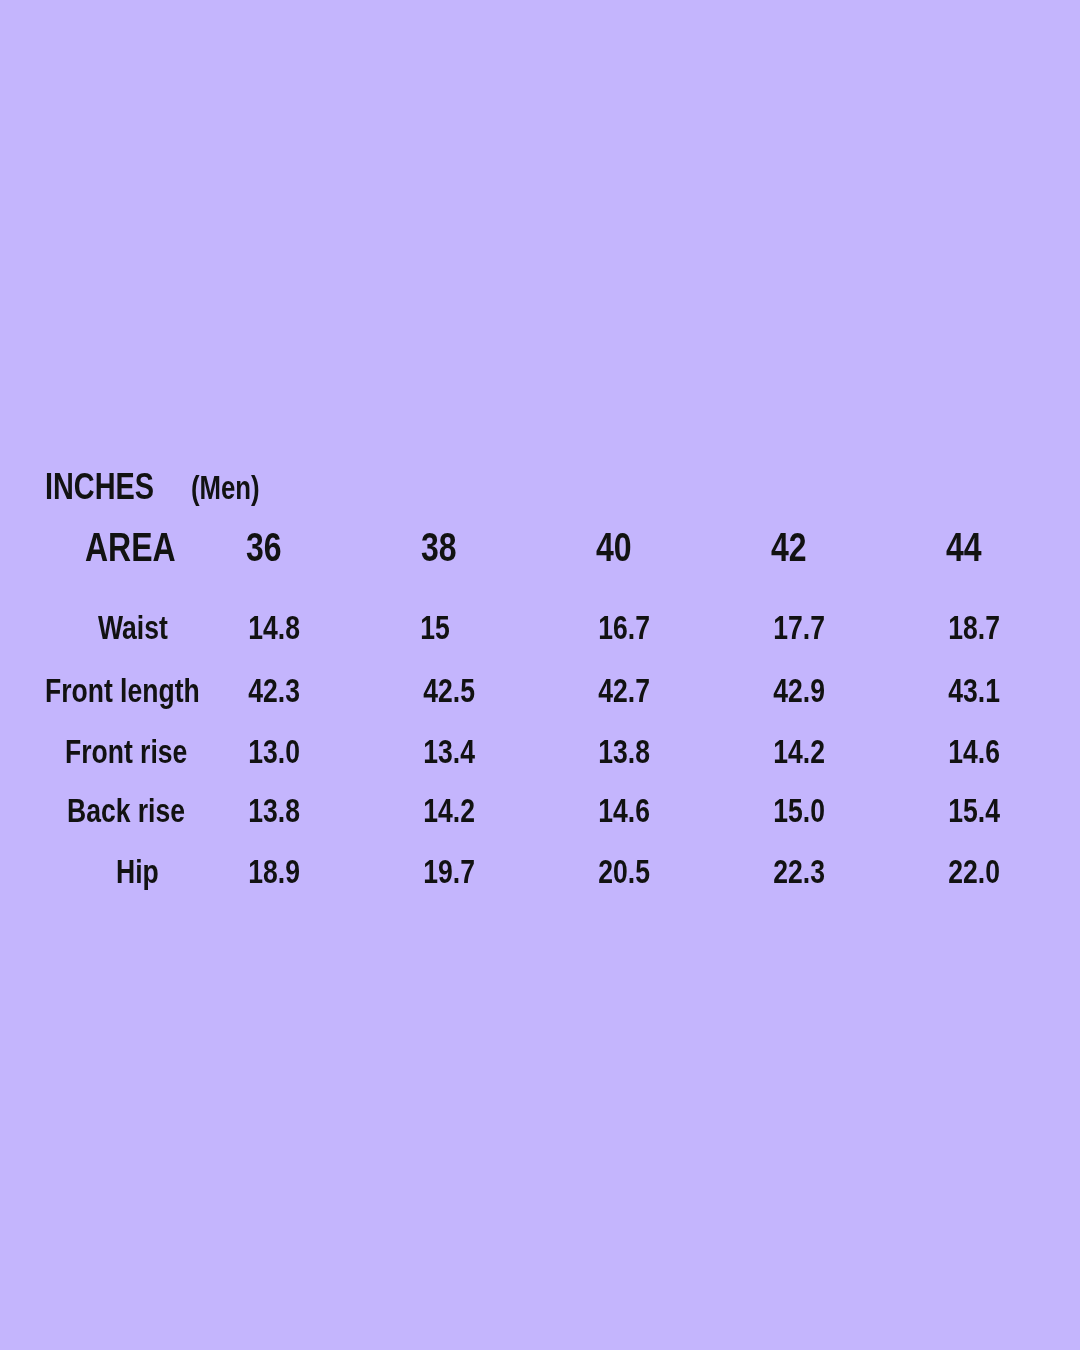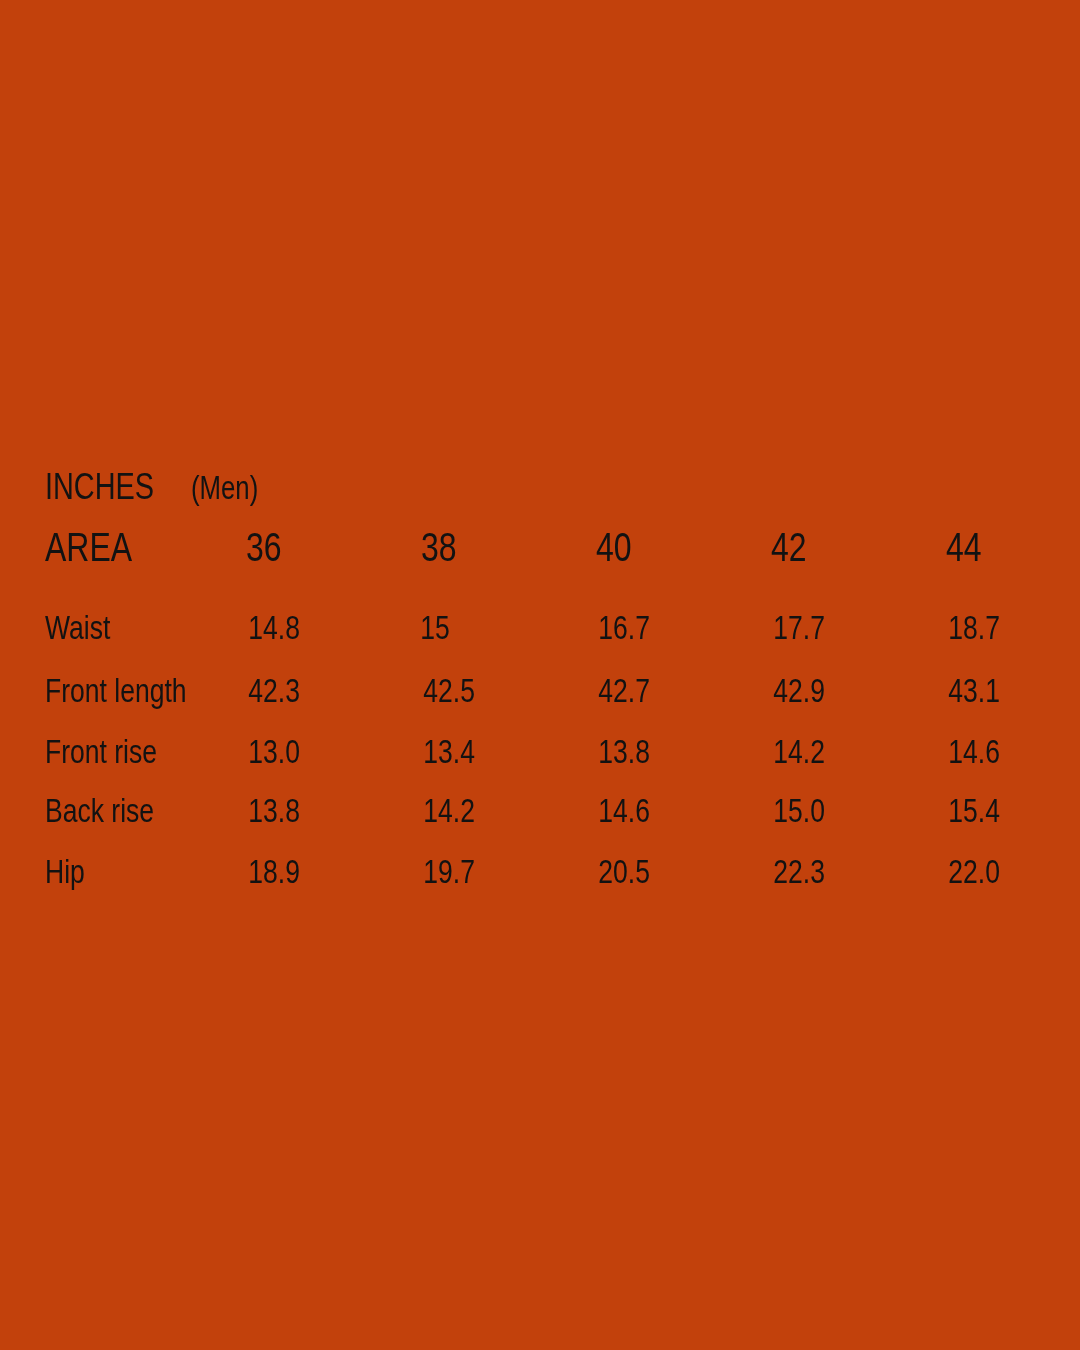--- a/index.html
+++ b/index.html
@@ -2,24 +2,24 @@
 <html><head>
 <meta charset="utf-8">
 <style>
   html, body { margin: 0; padding: 0; }
   body { background: #ffffff; }
 
   .sheet {
     position: relative;
     width: 1080px;
     height: 1350px;
-    background: #c2410c;
+    background: #c4b5fd;
     overflow: hidden;
     font-family: "Liberation Sans", sans-serif;
-    font-weight: 400;
+    font-weight: 700;
     color: #121212;
   }
 
   .title-row {
     position: absolute;
     left: 45px;
     top: 468px;
     font-size: 37px;
     line-height: 1;
     white-space: nowrap;
@@ -35,21 +35,21 @@
     font-size: 34px;
     line-height: 1;
     white-space: nowrap;
   }
   .header-row { font-size: 41px; }
 
   .cell {
     display: inline-block;
     vertical-align: baseline;
   }
-  .label-cell { width: 196px; text-align: left; }
+  .label-cell { width: 196px; text-align: center; }
   .num-cell   { width: 175px; }
 
   
   .tx { display: inline-block; transform: scaleX(0.78); }
   .label-cell .tx, .title-row .tx { transform-origin: 0 50%; }
   .num-cell .tx { transform-origin: 50% 50%; }
 </style>
 </head>
 <body>
 

